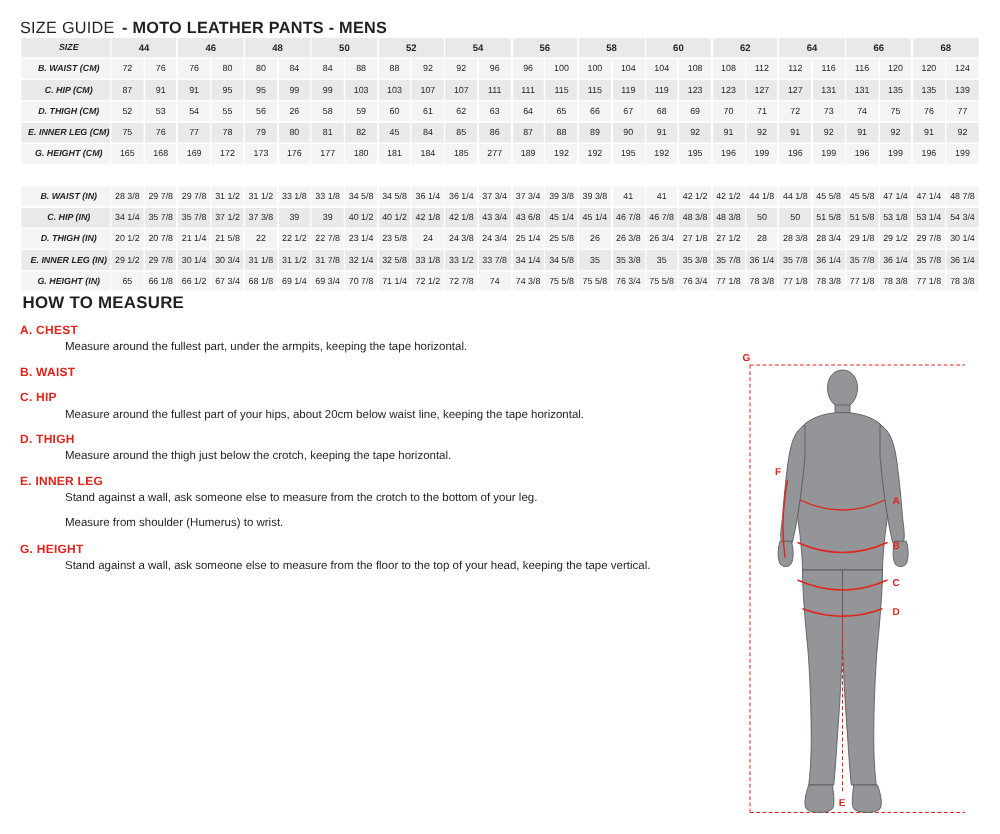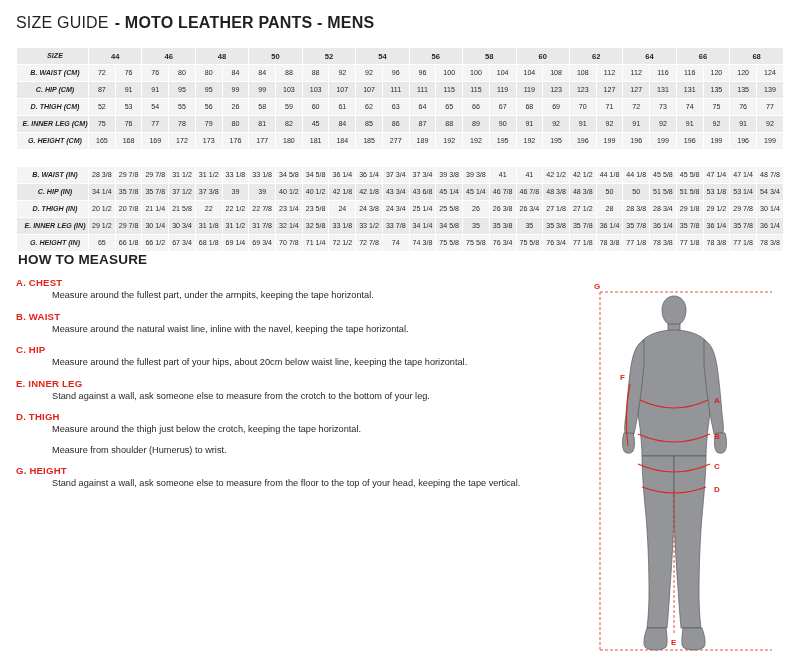--- a/index.html
+++ b/index.html
@@ -6,21 +6,21 @@
   html, body {
     margin: 0; padding: 0;
     width: 800px; height: 667px;
     background: #ffffff;
     font-family: "Liberation Sans", sans-serif;
     color: #231f20;
   }
   .page { position: relative; width: 800px; height: 667px; padding: 14px 16px 0 16px; }
 
   
-  .title-row { display: flex; align-items: center; gap: 6px; font-size: 16px; letter-spacing: .2px; margin-bottom: 15px; }
+  .title-row { display: flex; align-items: center; gap: 6px; font-size: 13px; letter-spacing: .2px; margin-bottom: 0; }
   .title-main { font-weight: 400; color: #231f20; }
   .title-sub { font-weight: 700; color: #231f20; }
 
   
   table.size { border-collapse: collapse; width: 768px; table-layout: fixed; }
   table.size td, table.size th {
     border: 1px solid #ffffff;
     font-size: 7.1px;
     text-align: center;
     padding: 3px 0 3px 0;
@@ -379,33 +379,32 @@
   </table>
 
   <div class="howto-title">HOW TO MEASURE</div>
   <div id="howto-list">
       <div class="measure-block">
         <div class="measure-head">A. CHEST</div>
         <div class="measure-body">Measure around the fullest part, under the armpits, keeping the tape horizontal.</div>
       </div>
       <div class="measure-block">
         <div class="measure-head">B. WAIST</div>
-        <div class="measure-body">Measure around the natural waist line, inline with the navel, keeping the tape horizontal.</div>
       </div>
       <div class="measure-block">
         <div class="measure-head">C. HIP</div>
         <div class="measure-body">Measure around the fullest part of your hips, about 20cm below waist line, keeping the tape horizontal.</div>
       </div>
       <div class="measure-block">
+        <div class="measure-head">D. THIGH</div>
+        <div class="measure-body">Measure around the thigh just below the crotch, keeping the tape horizontal.</div>
+      </div>
+      <div class="measure-block">
         <div class="measure-head">E. INNER LEG</div>
         <div class="measure-body">Stand against a wall, ask someone else to measure from the crotch to the bottom of your leg.</div>
-      </div>
-      <div class="measure-block">
-        <div class="measure-head">D. THIGH</div>
-        <div class="measure-body">Measure around the thigh just below the crotch, keeping the tape horizontal.</div>
       </div>
       <div class="measure-block">
         <div class="measure-body">Measure from shoulder (Humerus) to wrist.</div>
       </div>
       <div class="measure-block">
         <div class="measure-head">G. HEIGHT</div>
         <div class="measure-body">Stand against a wall, ask someone else to measure from the floor to the top of your head, keeping the tape vertical.</div>
       </div>
     </div>
 

